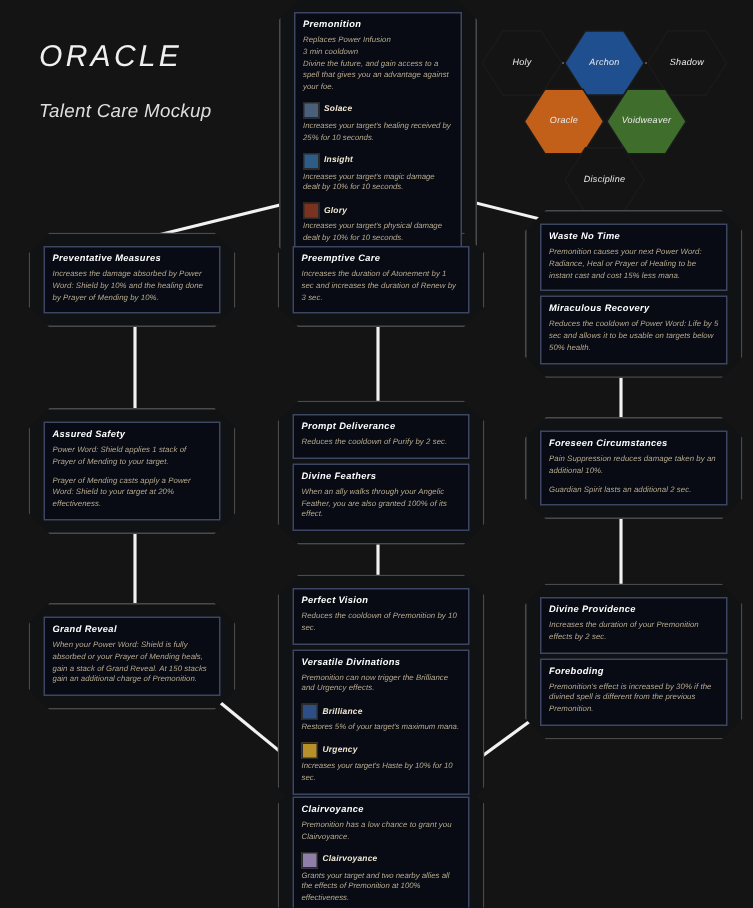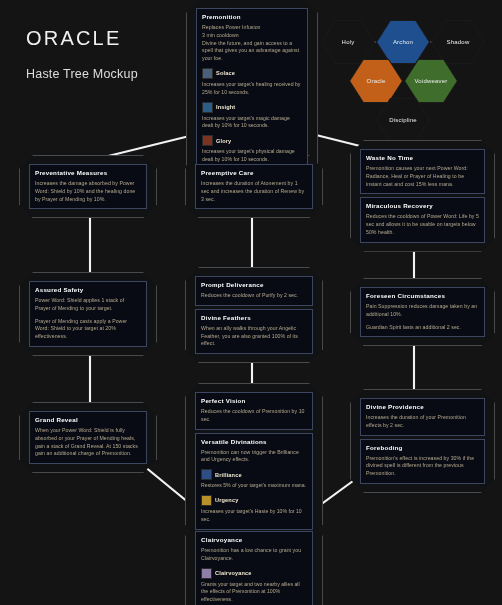--- a/index.html
+++ b/index.html
@@ -3,21 +3,21 @@
 <meta charset="utf-8">
 <style>
   html,body{margin:0;padding:0;}
   body{
     width:502px;height:605px;overflow:hidden;
     background:#141414;
     font-family:"Liberation Sans", sans-serif;
     color:#d8d8d8;
     position:relative;
   }
-  #stage{position:absolute;inset:0;}
+  #stage{position:absolute;inset:0;font-style:italic;}
 
   
   #wires{position:absolute;left:0;top:0;width:502px;height:605px;}
 
   
   .header{position:absolute;left:26px;top:28px;}
   .header .brand{
     font-size:20px;letter-spacing:2.2px;color:#f0f0f0;font-weight:400;
     line-height:1.05;
   }
@@ -106,21 +106,21 @@
       <line x1="430" y1="42" x2="458" y2="42"></line>
       <line x1="383" y1="62" x2="396" y2="58"></line>
       <line x1="420" y1="62" x2="410" y2="58"></line>
       <line x1="392" y1="100" x2="382" y2="93"></line>
       <line x1="412" y1="100" x2="422" y2="93"></line>
     </g>
   </svg>
 
   <div class="header">
     <div class="brand">ORACLE</div>
-    <div class="sub">Haste Tree Mockup</div>
+    <div class="sub">Talent Care Mockup</div>
   </div>
 
   <div class="hexwrap" style="left:321px;top:19px">
     <div class="hex">
         <div class="hexfill"></div>
         <span class="hexlabel">Holy</span>
       </div>
   </div>
   <div class="hexwrap" style="left:376px;top:19px">
     <div class="hex">

